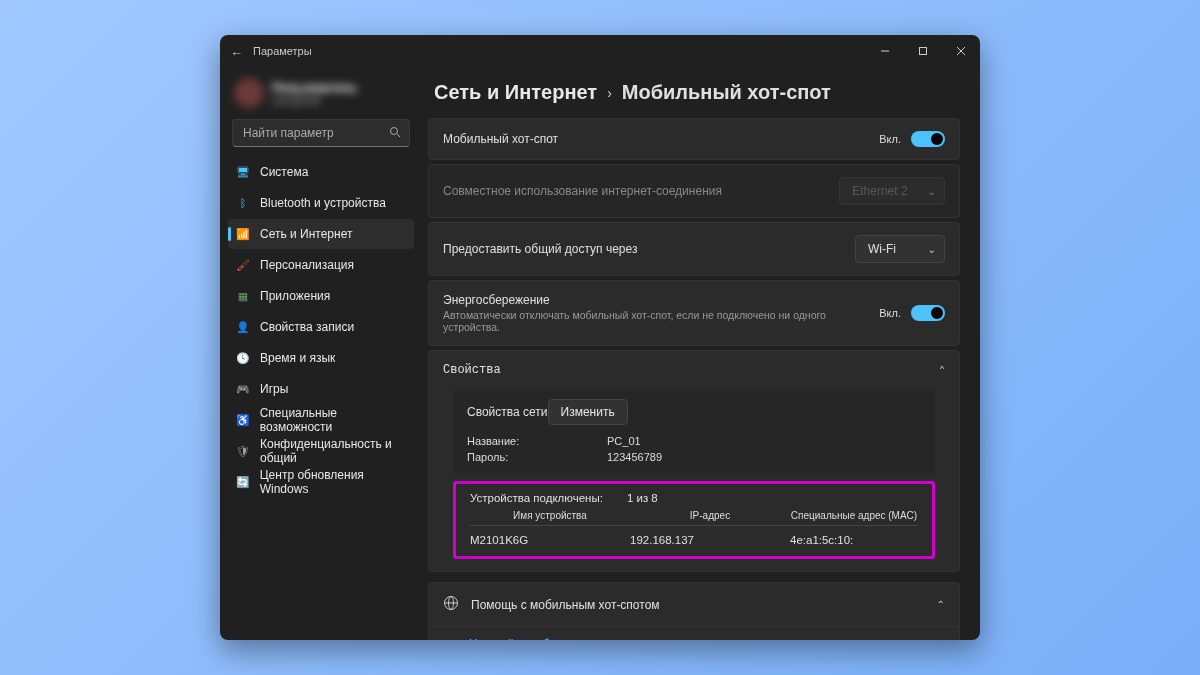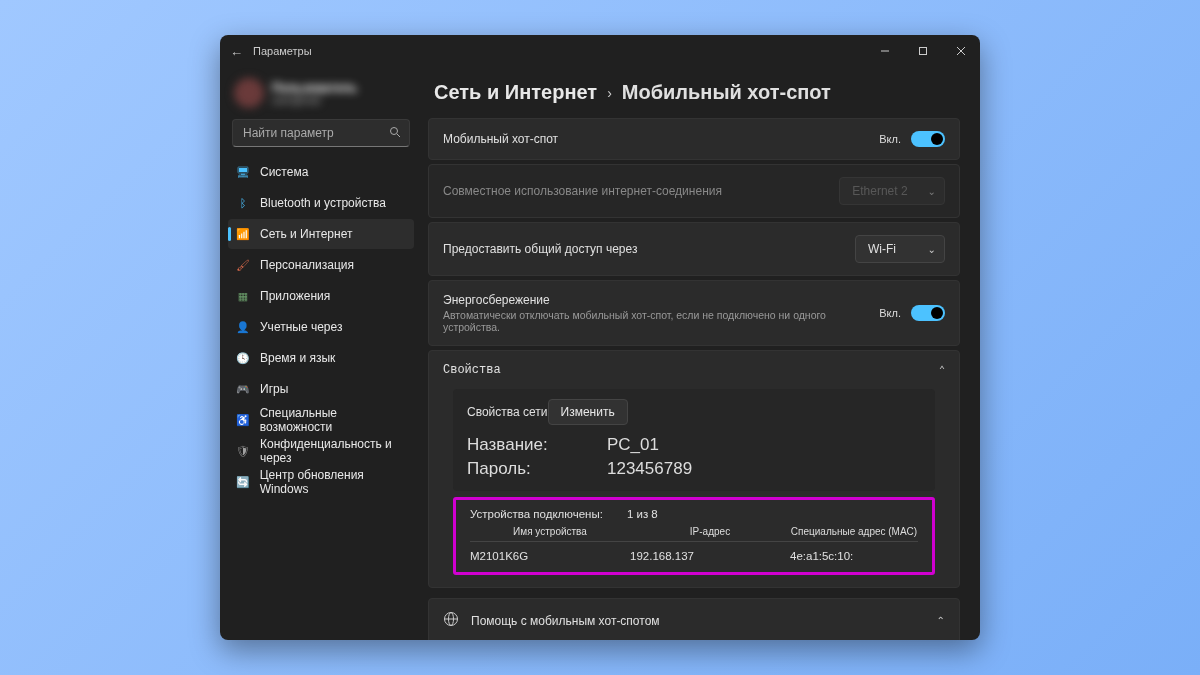--- a/index.html
+++ b/index.html
@@ -122,21 +122,21 @@
   .exp-body { padding: 0 14px 8px 14px; }
   .inner {
     background: #262626; border-radius: 4px; margin: 0 10px 6px 10px;
     padding: 10px 14px; font-size: 12px;
   }
   .inner-head { display:flex; justify-content:flex-start; align-items:center; margin-bottom:8px; }
   .btn {
     background: #323232; border:1px solid #444; border-radius:4px;
     padding: 5px 12px; font-size: 12px; color:#e8e8e8; cursor:pointer;
   }
-  .kv { display:flex; gap: 30px; font-size: 17px; padding: 2px 0; }
+  .kv { display:flex; gap: 30px; font-size: 11px; padding: 2px 0; }
   .kv .k { width: 110px; color:#ddd; }
   .kv .v { color:#ddd; }
   .devices-box {
     border: 3px solid #d100d1;
     border-radius: 3px;
     margin: 4px 10px 4px 10px;
     padding: 8px 14px 10px 14px;
     font-size: 11.5px;
   }
   .dev-head { display:flex; gap:24px; margin-bottom:6px; }
@@ -214,37 +214,37 @@
           <div class="nav-item">
             <span class="nav-icon" style="color:#e06c4c;font-size:11px;">🖌</span>
             <span>Персонализация</span>
           </div>
           <div class="nav-item">
             <span class="nav-icon" style="color:#6a9c6a;font-size:11px;">▦</span>
             <span>Приложения</span>
           </div>
           <div class="nav-item">
             <span class="nav-icon" style="color:#d86a8a;font-size:11px;">👤</span>
-            <span>Учетные через</span>
+            <span>Свойства записи</span>
           </div>
           <div class="nav-item">
             <span class="nav-icon" style="color:#7aa8d0;font-size:11px;">🕓</span>
             <span>Время и язык</span>
           </div>
           <div class="nav-item">
             <span class="nav-icon" style="color:#9a8970;font-size:11px;">🎮</span>
             <span>Игры</span>
           </div>
           <div class="nav-item">
             <span class="nav-icon" style="color:#4cc2ff;font-size:11px;">♿</span>
             <span>Специальные возможности</span>
           </div>
           <div class="nav-item">
             <span class="nav-icon" style="color:#a0a0a0;font-size:11px;">🛡</span>
-            <span>Конфиденциальность и через</span>
+            <span>Конфиденциальность и общий</span>
           </div>
           <div class="nav-item">
             <span class="nav-icon" style="color:#4cc2ff;font-size:11px;">🔄</span>
             <span>Центр обновления Windows</span>
           </div>
         </div>
     </div>
 
     <div class="main">
       <div class="crumbs">

